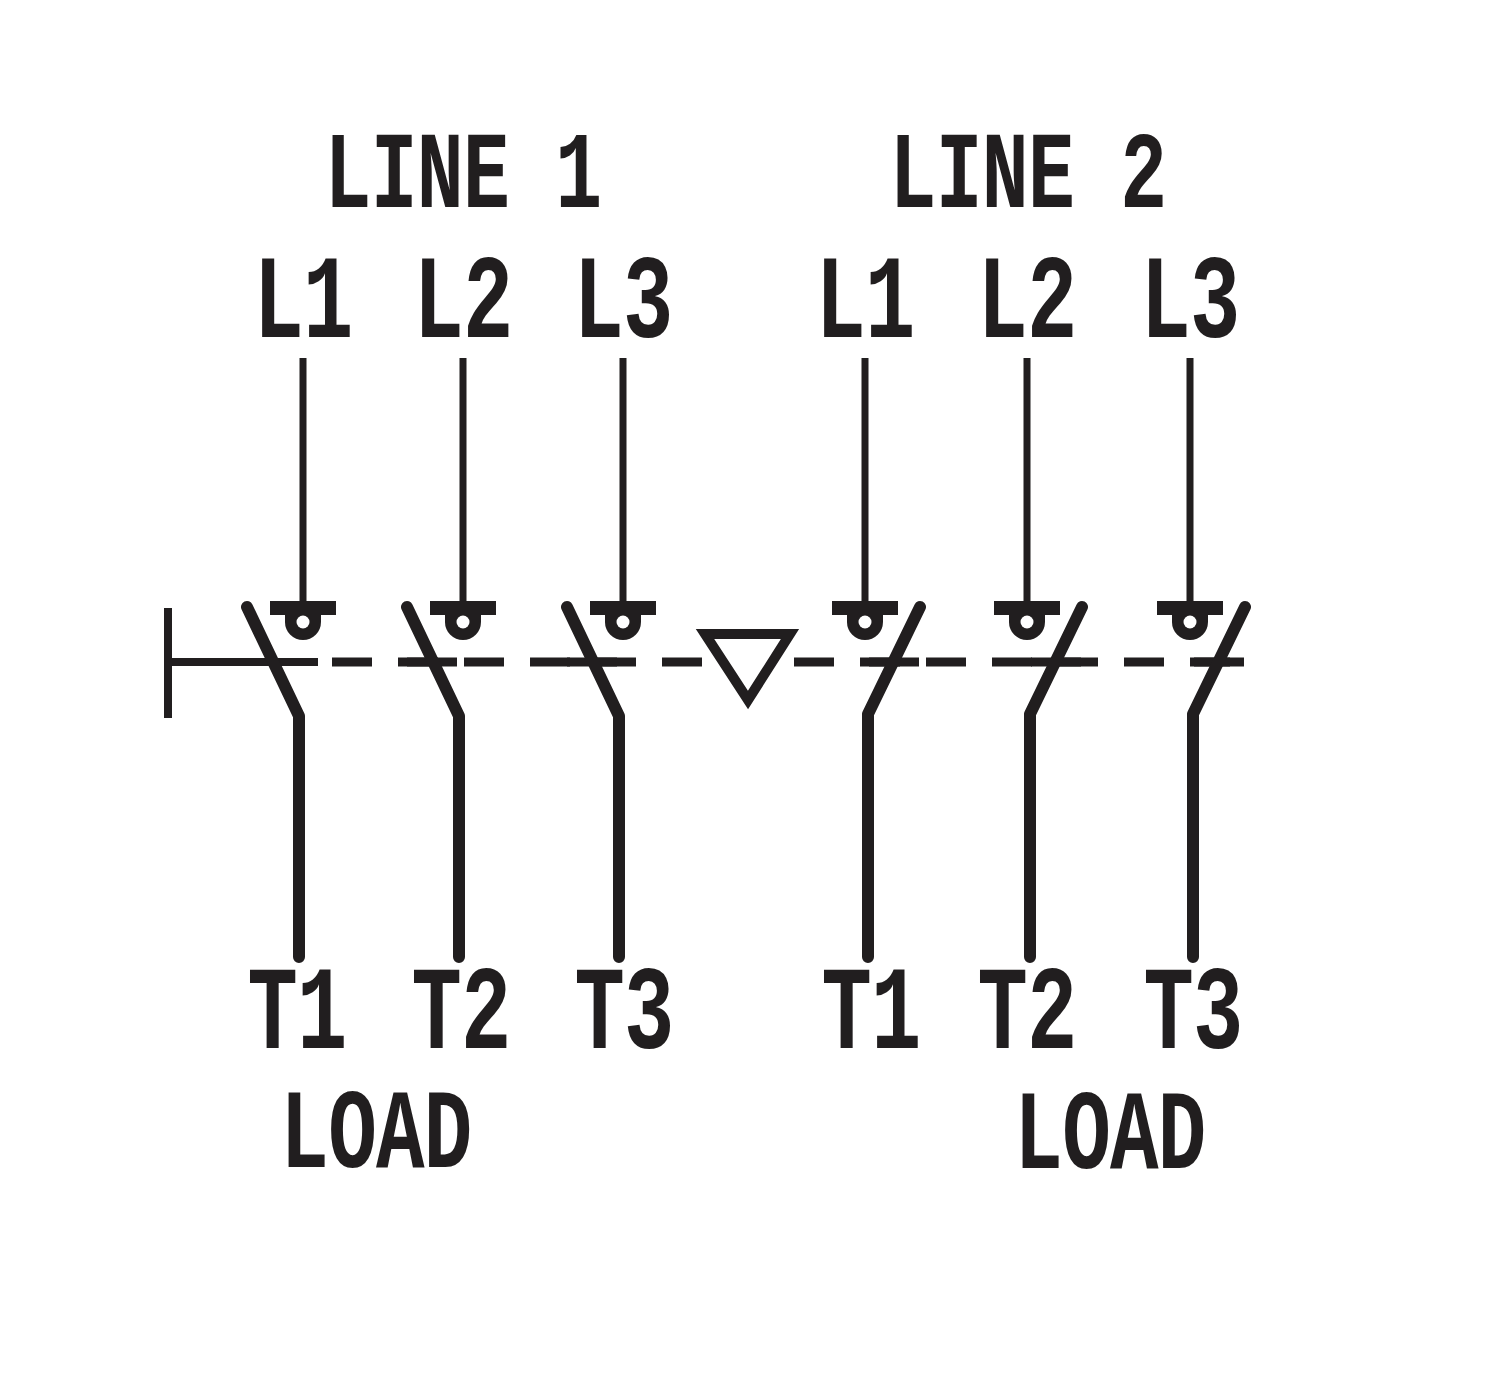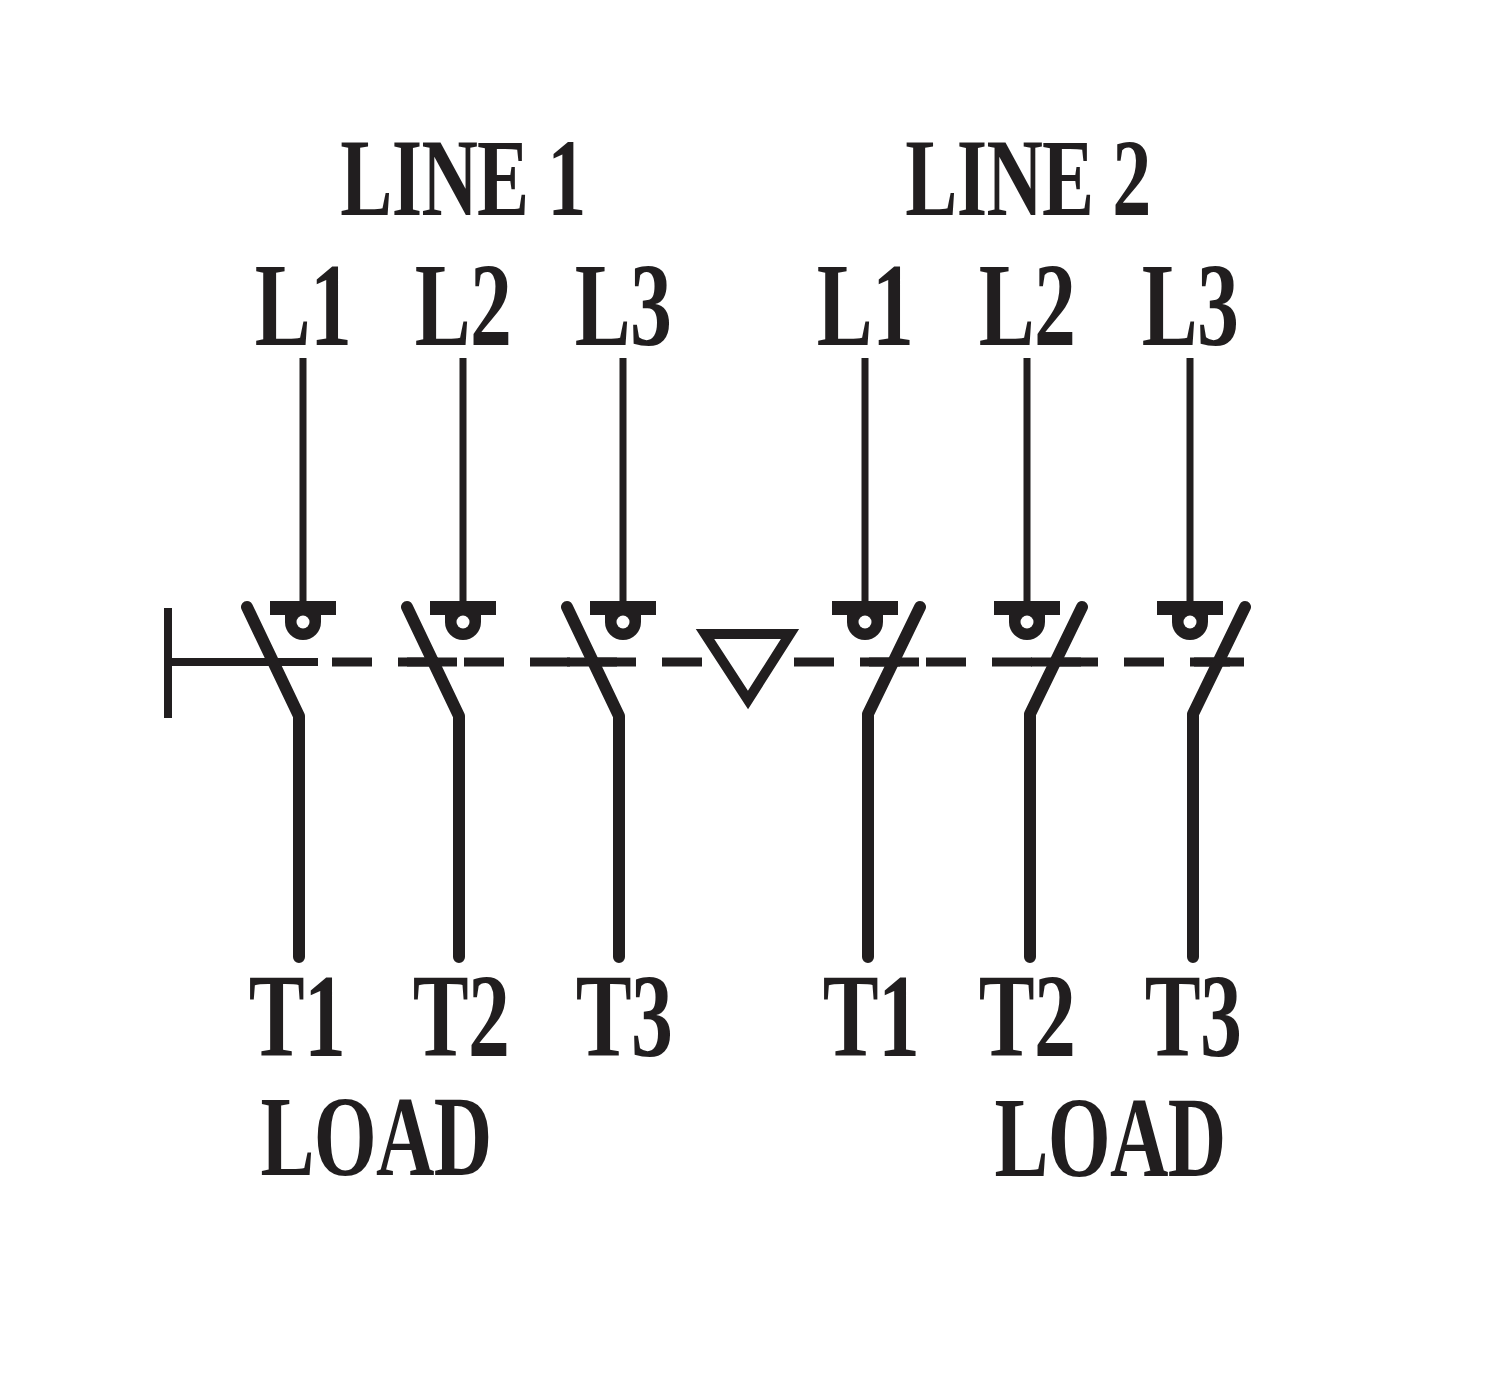--- a/index.html
+++ b/index.html
@@ -1,20 +1,20 @@
 <!DOCTYPE html>
 <html style="--ink: #211e1f; --bg: #ffffff;"><head>
 <meta charset="utf-8">
 <style>
   :root { --ink:#211e1f; --bg:#ffffff; }
   html,body { margin:0; padding:0; background:var(--bg); }
   .stage {
     position:relative; width:1500px; height:1374px;
     background:var(--bg); overflow:hidden;
-    font-family:Liberation Serif, serif;
+    font-family:Liberation Mono, monospace;
   }
   svg.diagram { position:absolute; left:0; top:0; }
   .stroke  { stroke:var(--ink); fill:none; }
   .fillink { fill:var(--ink); stroke:none; }
   .fillbg  { fill:var(--bg); }
   .lbl {
     position:absolute;
     color:var(--ink);
     font-weight:700;
     white-space:nowrap;

